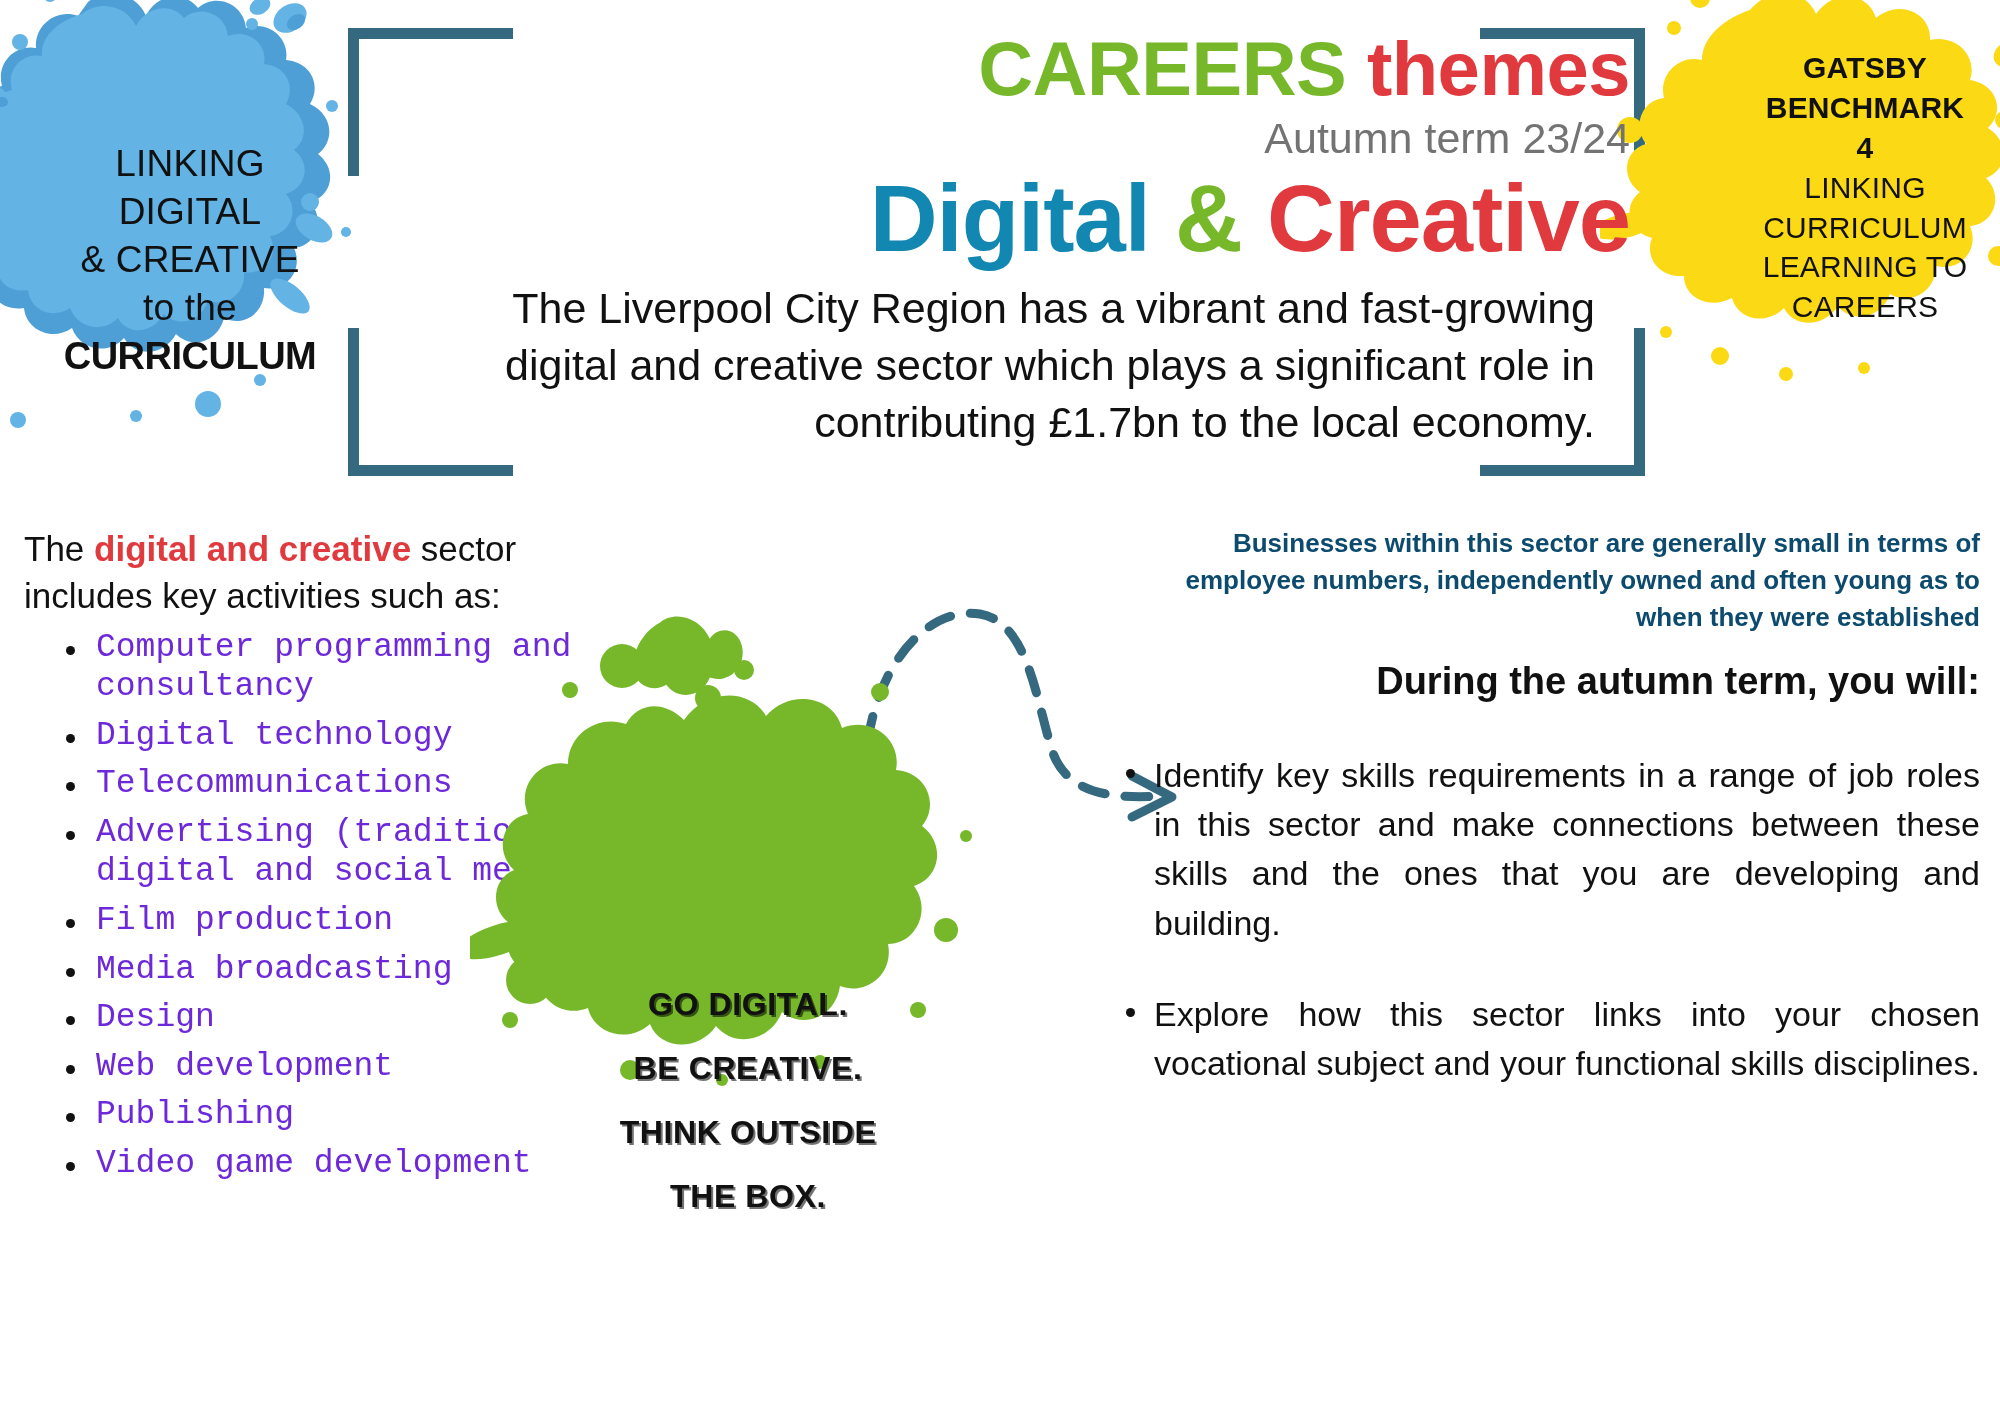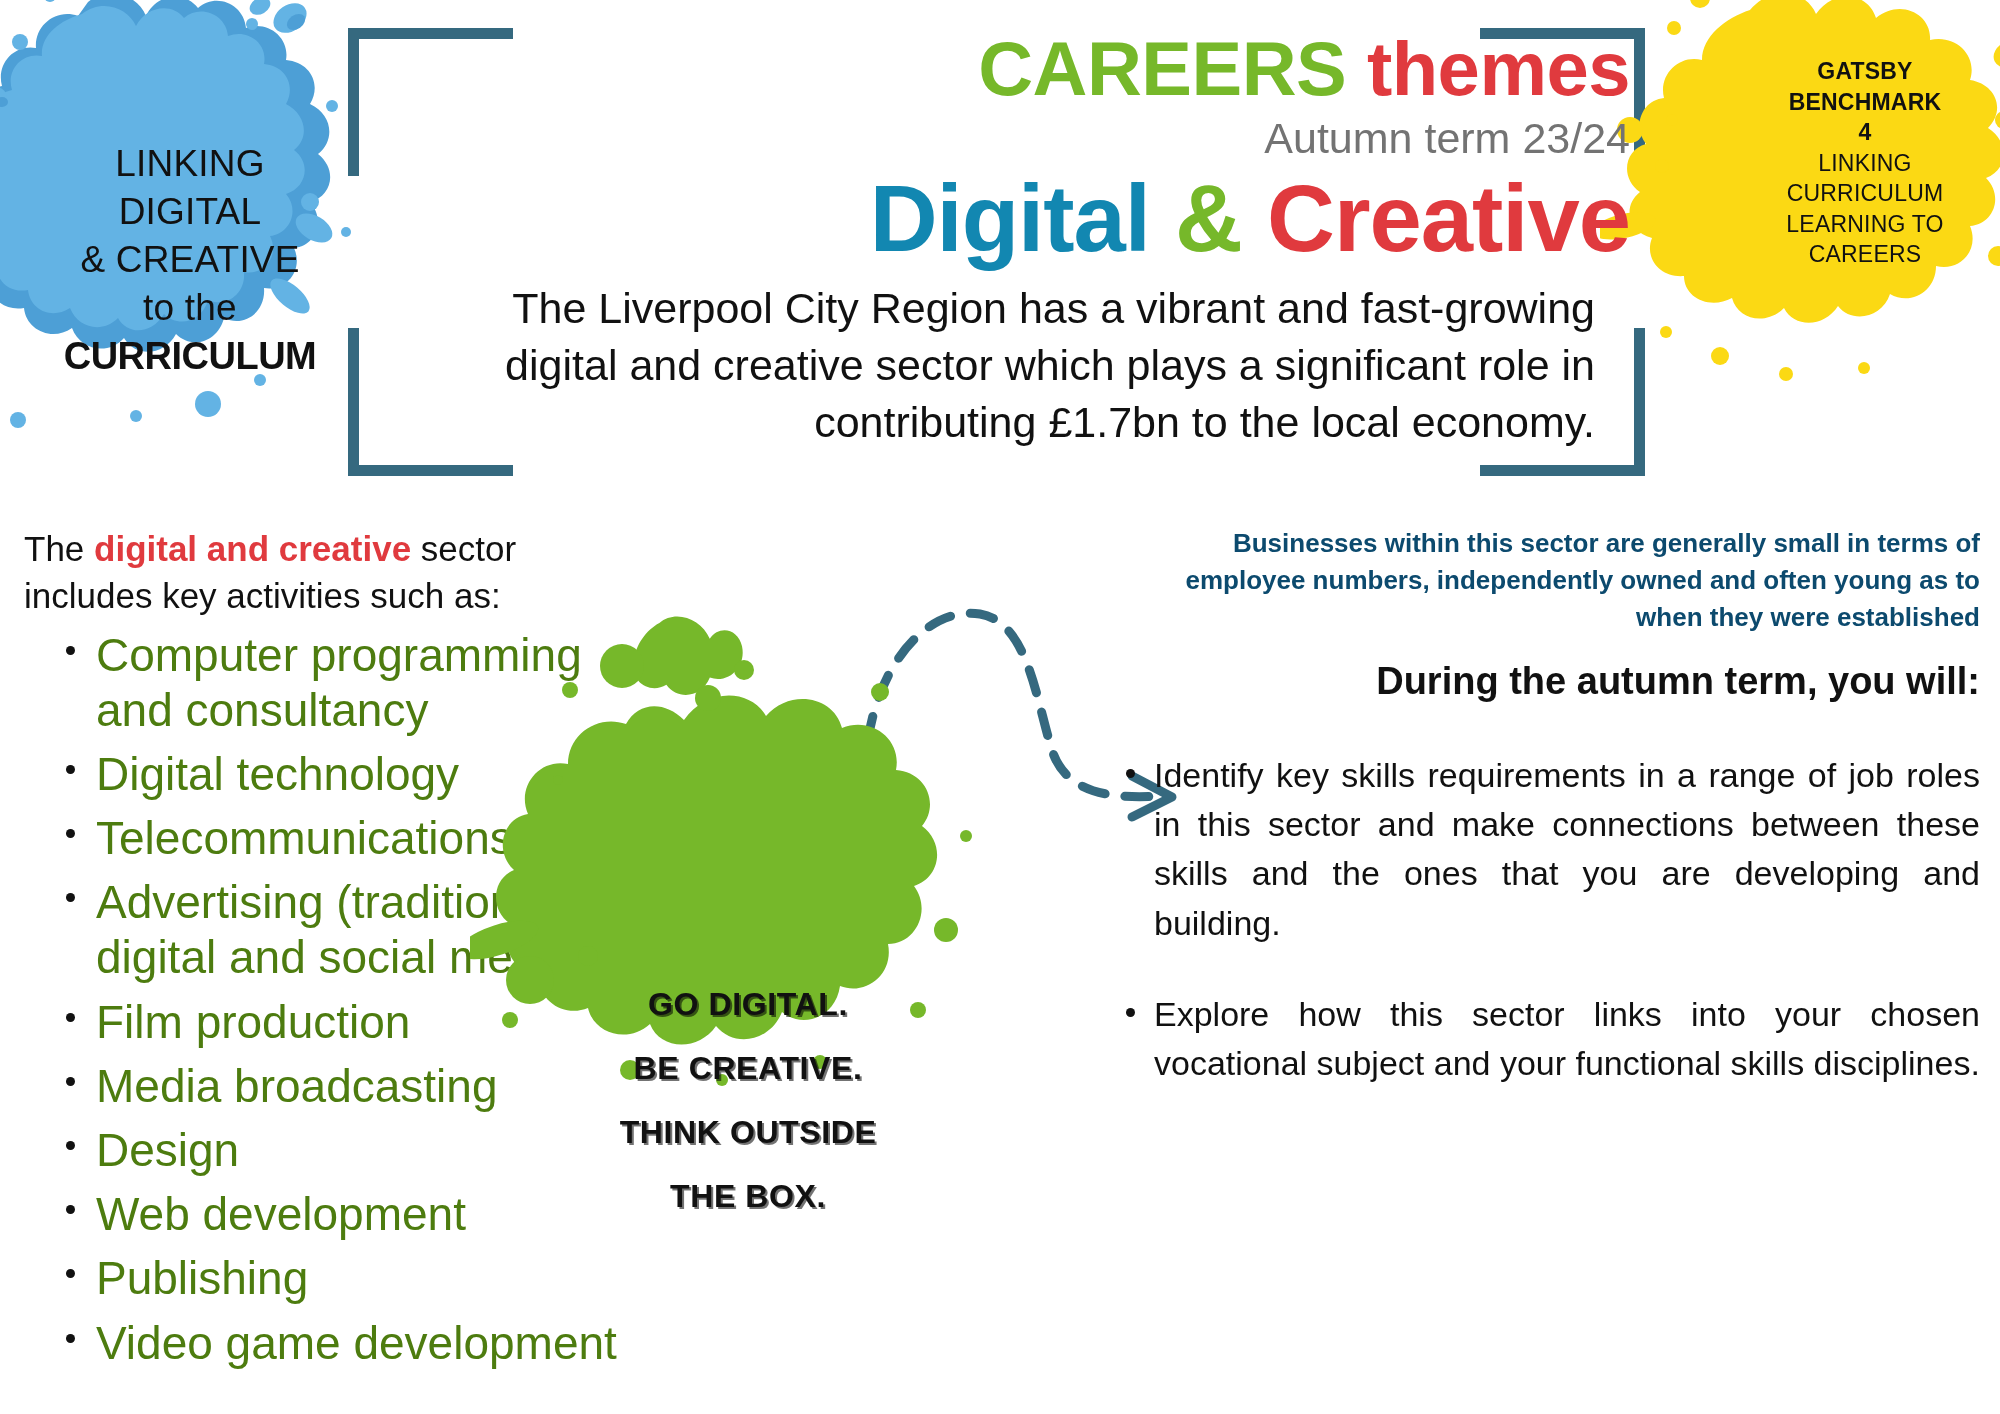--- a/index.html
+++ b/index.html
@@ -51,22 +51,22 @@
     line-height: 1.30;
     letter-spacing: .2px;
     pointer-events: none;
   }
   .blue-label {
     left: 60px; top: 140px; width: 260px;
     font-size: 37px;
   }
   .blue-label .strong { font-weight: bold; font-size: 38px; letter-spacing: -.5px;}
   .yellow-label {
-    left: 1735px; top: 56px; width: 260px;
-    font-size: 23px; line-height: 1.33;
+    left: 1735px; top: 48px; width: 260px;
+    font-size: 30px; line-height: 1.33;
   }
   .yellow-label .strong { font-weight: bold; }
   .green-label {
     left: 598px; top: 972px; width: 300px;
     font-size: 32px; font-weight: bold;
     line-height: 2.0;
     letter-spacing: .6px;
     text-shadow: 2px 2px 0 rgba(0,0,0,.55);
   }
 
@@ -118,23 +118,24 @@
   .left-intro {
     font-size: 35px;
     line-height: 1.35;
     color: #111111;
   }
   .left-intro .hl { color: #E03A3E; font-weight: bold; }
   ul.activities {
     list-style: none;
     margin: 8px 0 0 0;
     padding: 0 0 0 34px;
-    font-size: 46px;
+    font-size: 33px;
     line-height: 1.20;
-    color: #4d7c0f;
+    color: #6d28d9;
+    font-family: Liberation Mono, monospace;
   }
   ul.activities li {
     position: relative;
     padding: 0 0 0 38px;
     margin: 0 0 9px 0;
   }
   ul.activities li::before {
     content: "";
     position: absolute;
     left: 8px; top: 18px;

